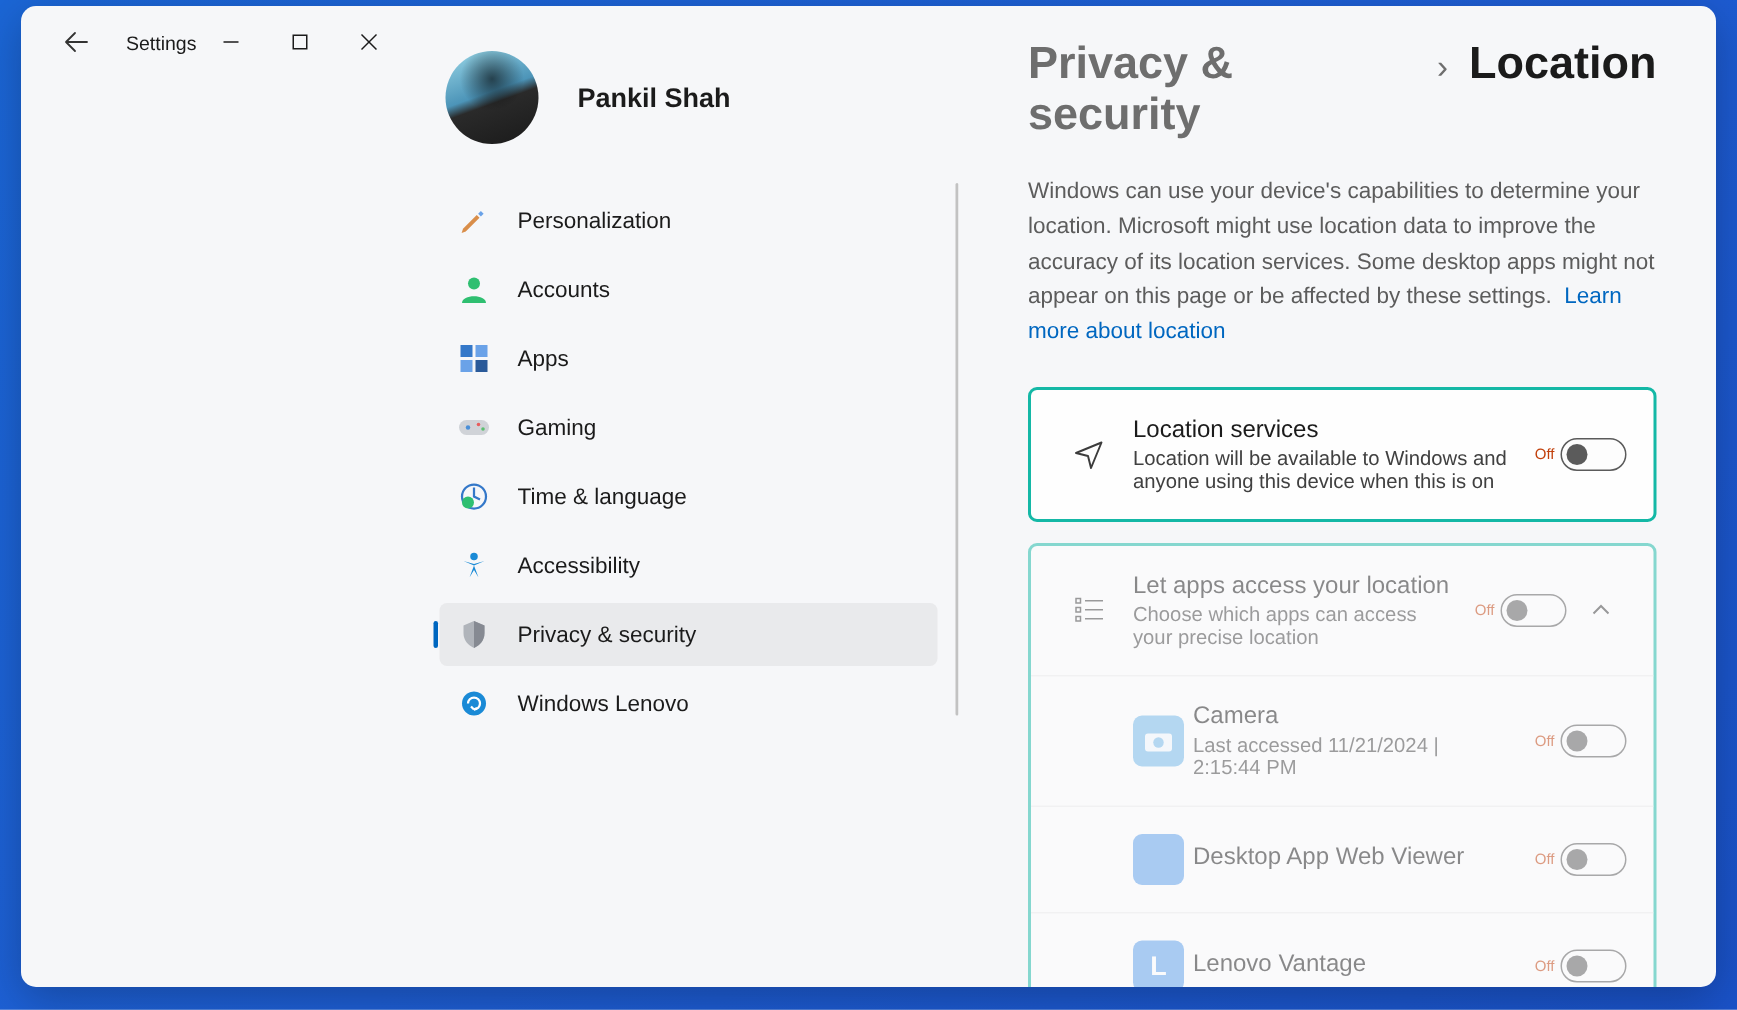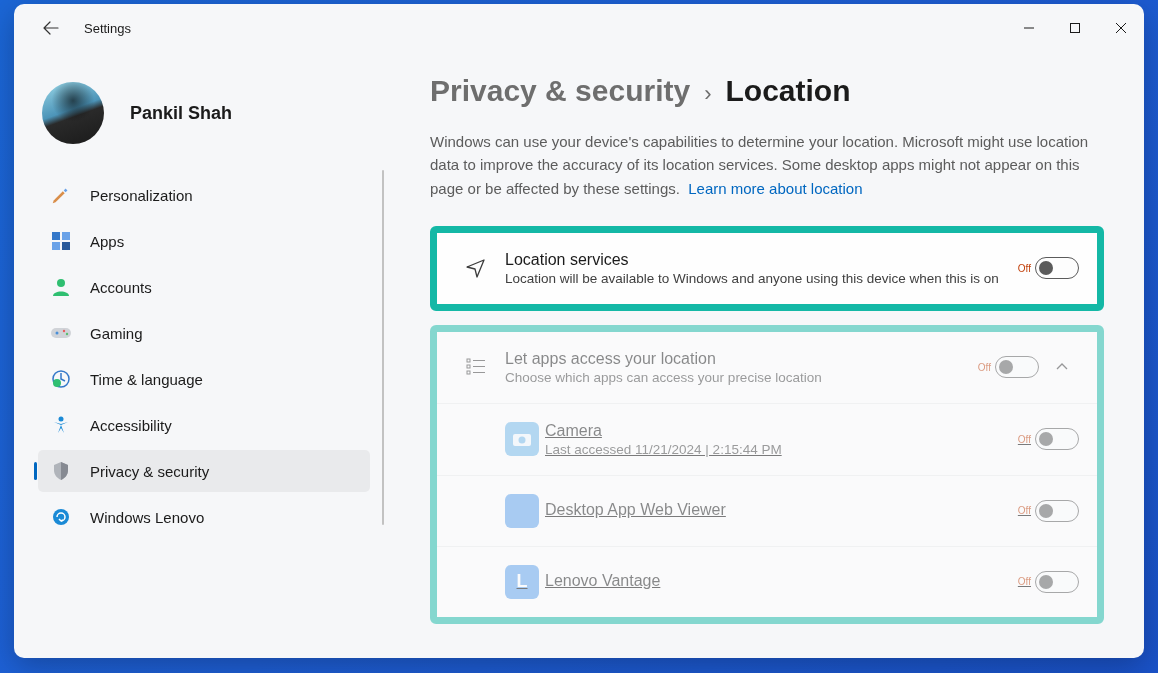--- a/index.html
+++ b/index.html
@@ -10,21 +10,21 @@
     background: linear-gradient(135deg, #1b66d6 0%, #1e5ed4 50%, #1a52c8 100%);
     overflow: hidden;
   }
   .window {
     position: absolute;
     top: 4px; left: 14px; right: 14px; bottom: 15px;
     background: #f6f7f9;
     border-radius: 10px;
     box-shadow: 0 8px 30px rgba(0,0,0,0.25);
     display: flex;
-    flex-direction: column;
+    flex-direction: row;
     overflow: hidden;
   }
   .titlebar {
     height: 48px;
     display: flex;
     align-items: center;
     padding: 0 0 0 18px;
     flex-shrink: 0;
   }
   .back-btn {
@@ -174,41 +174,40 @@
     font-size: 15px;
     line-height: 1.55;
     color: #5c5c5c;
     margin-bottom: 26px;
   }
   .page-desc a {
     color: #0067c0;
     text-decoration: none;
   }
   .card-group {
-    border: 7px solid #14b8a6;
+    border: 2px solid #14b8a6;
     border-radius: 6px;
     background: #fefefe;
     overflow: hidden;
     margin-bottom: 14px;
   }
   .card-group.disabled {
     opacity: 0.5;
   }
   .card-row {
     display: grid;
     grid-template-columns: 58px 1fr auto auto;
     align-items: center;
     padding: 18px 18px 18px 10px;
     border-bottom: 1px solid #ececec;
   }
   .card-row:last-child { border-bottom: none; }
   .card-row.sub {
     padding-left: 62px;
     grid-template-columns: 46px 1fr auto auto;
-    text-decoration: underline;
   }
   .row-icon {
     display: flex; align-items: center; justify-content: center;
     color: #3c3c3c;
   }
   .row-text { padding-right: 16px; }
   .row-title {
     font-size: 16px;
     color: #1b1b1b;
     margin-bottom: 2px;
@@ -300,36 +299,36 @@
               <svg width="22" height="22" viewBox="0 0 24 24">
                 <path d="M4 18 L14 8 L16 10 L6 20 L3 21 L4 18 Z" fill="#d98e4a"></path>
                 <path d="M15 7 L17 5 L19 7 L17 9 Z" fill="#6aa2e8"></path>
               </svg>
             </span>
           <span>Personalization</span>
         </div>
         <div class="nav-item">
           <span class="nav-icon">
               <svg width="20" height="20" viewBox="0 0 20 20">
+                <circle cx="10" cy="6" r="4" fill="#2fbf71"></circle>
+                <path d="M2 19 C2 13 18 13 18 19 Z" fill="#2fbf71"></path>
+              </svg>
+            </span>
+          <span>Accounts</span>
+        </div>
+        <div class="nav-item">
+          <span class="nav-icon">
+              <svg width="20" height="20" viewBox="0 0 20 20">
                 <rect x="1" y="1" width="8" height="8" fill="#3478c9"></rect>
                 <rect x="11" y="1" width="8" height="8" fill="#6aa2e8"></rect>
                 <rect x="1" y="11" width="8" height="8" fill="#6aa2e8"></rect>
                 <rect x="11" y="11" width="8" height="8" fill="#2a5a9a"></rect>
               </svg>
             </span>
           <span>Apps</span>
-        </div>
-        <div class="nav-item">
-          <span class="nav-icon">
-              <svg width="20" height="20" viewBox="0 0 20 20">
-                <circle cx="10" cy="6" r="4" fill="#2fbf71"></circle>
-                <path d="M2 19 C2 13 18 13 18 19 Z" fill="#2fbf71"></path>
-              </svg>
-            </span>
-          <span>Accounts</span>
         </div>
         <div class="nav-item">
           <span class="nav-icon">
               <svg width="22" height="16" viewBox="0 0 22 16">
                 <rect x="1" y="3" width="20" height="10" rx="5" fill="#d0d3d8"></rect>
                 <circle cx="7" cy="8" r="1.5" fill="#4a8fd8"></circle>
                 <circle cx="14" cy="6" r="1.2" fill="#e85d5d"></circle>
                 <circle cx="17" cy="9" r="1.2" fill="#5dbf71"></circle>
               </svg>
             </span>

